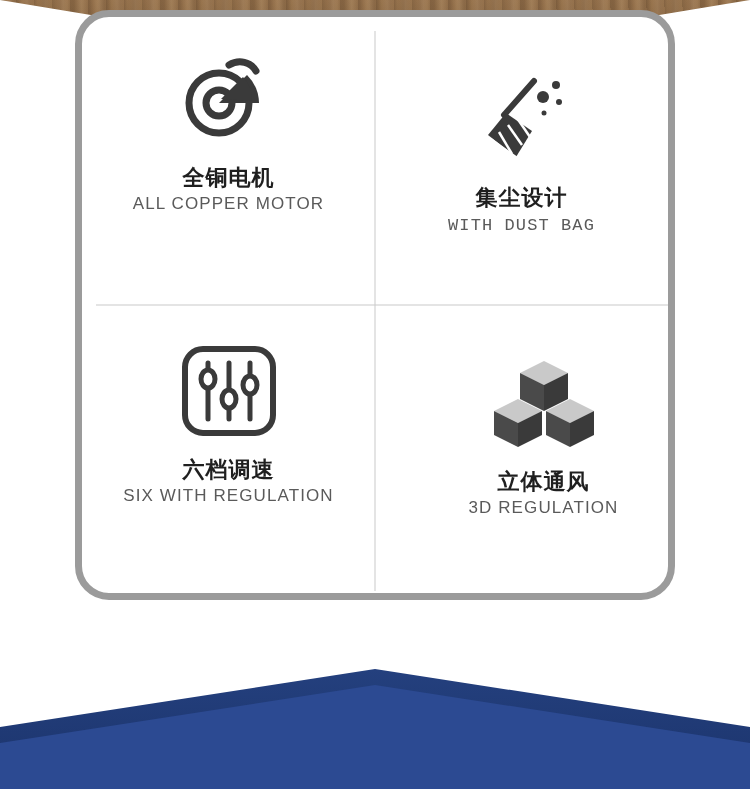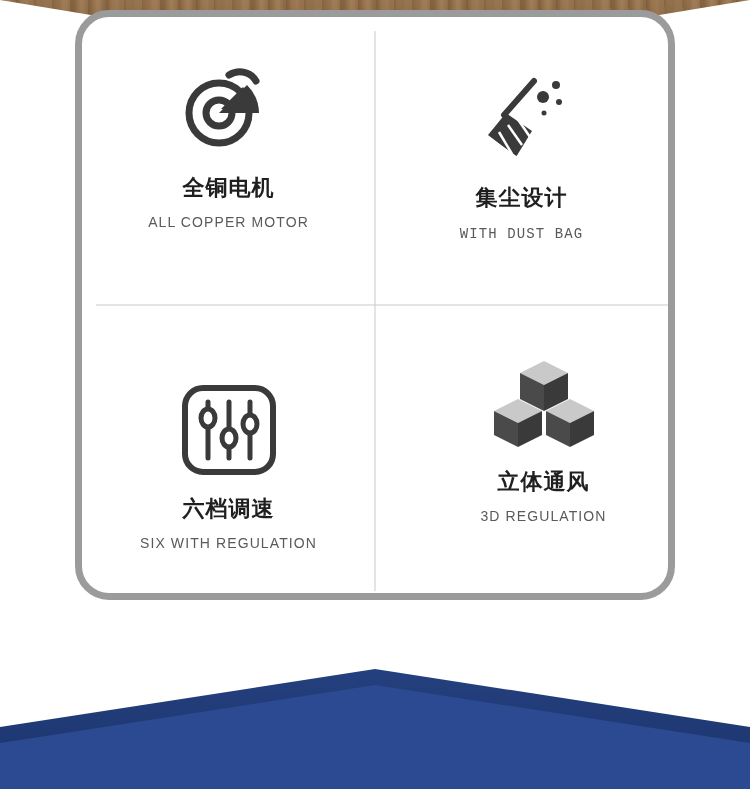--- a/index.html
+++ b/index.html
@@ -80,23 +80,23 @@
     grid-template-rows: 1fr 1fr;
   }
   .cell {
     position: relative;
     display: flex;
     flex-direction: column;
     align-items: center;
     justify-content: flex-start;
     box-sizing: border-box;
   }
-  .cell.c0 { padding-top: 40px; }
+  .cell.c0 { padding-top: 30px; }
   .cell.c1 { padding-top: 52px; font-family: Liberation Mono, monospace; }
-  .cell.c2 { padding-top: 73px; text-align: center; }
+  .cell.c2 { padding-top: 34px; text-align: center; }
   .cell.c3 { padding-top: 46px; padding-left: 44px; }
 
   
   .v-div {
     position: absolute;
     left: 50%; top: 14px;
     width: 1px; height: 560px;
     background: #c9c9c9;
     transform: translateX(-0.5px);
   }
@@ -129,22 +129,22 @@
   .title-zh .hl {
     position: absolute;
     left: -12px;
     right: -12px;
     bottom: 0px;
     height: 9px;
     background: linear-gradient(90deg, #f07c1e 0%, #f5a623 55%, #fbc02d 100%);
     z-index: -1;
   }
   .title-en {
-    margin-top: 12px;
-    font-size: 14px;
+    margin-top: 2px;
+    font-size: 17px;
     color: #5a5a5a;
     letter-spacing: 1.1px;
     white-space: nowrap;
   }
 
   
   .blue-chevron {
     position: absolute;
     left: 0;
     bottom: 0;

